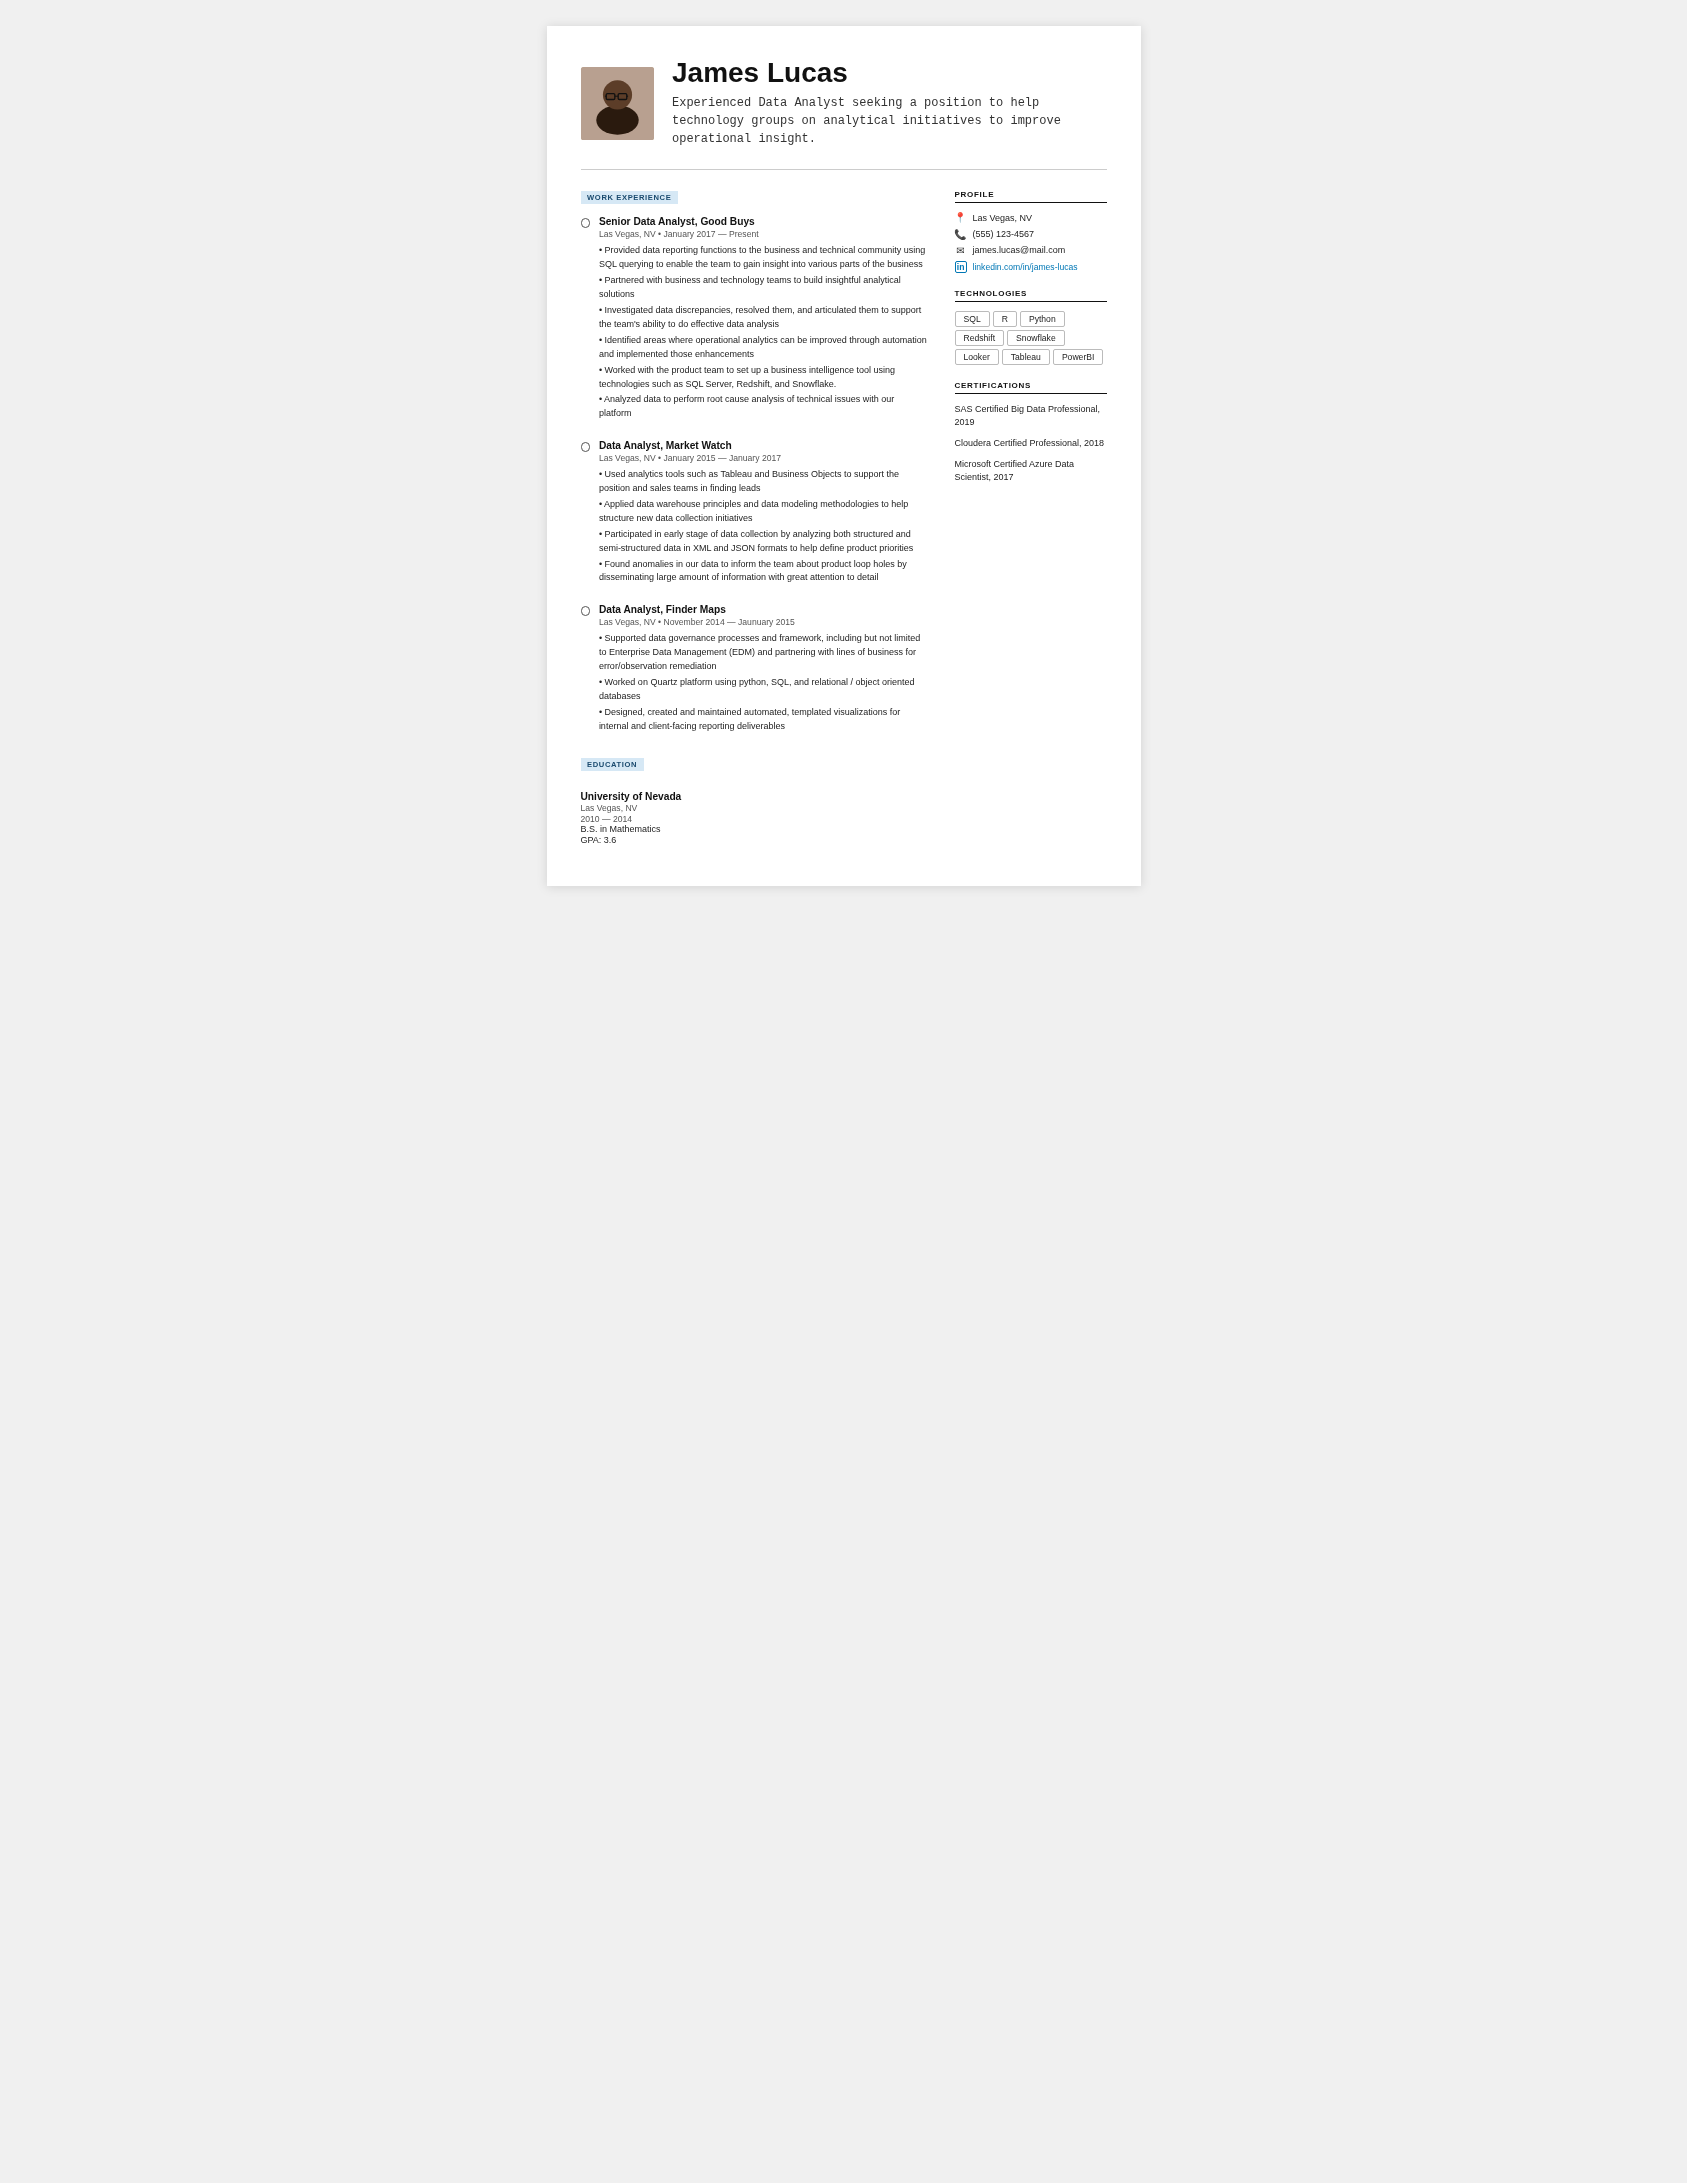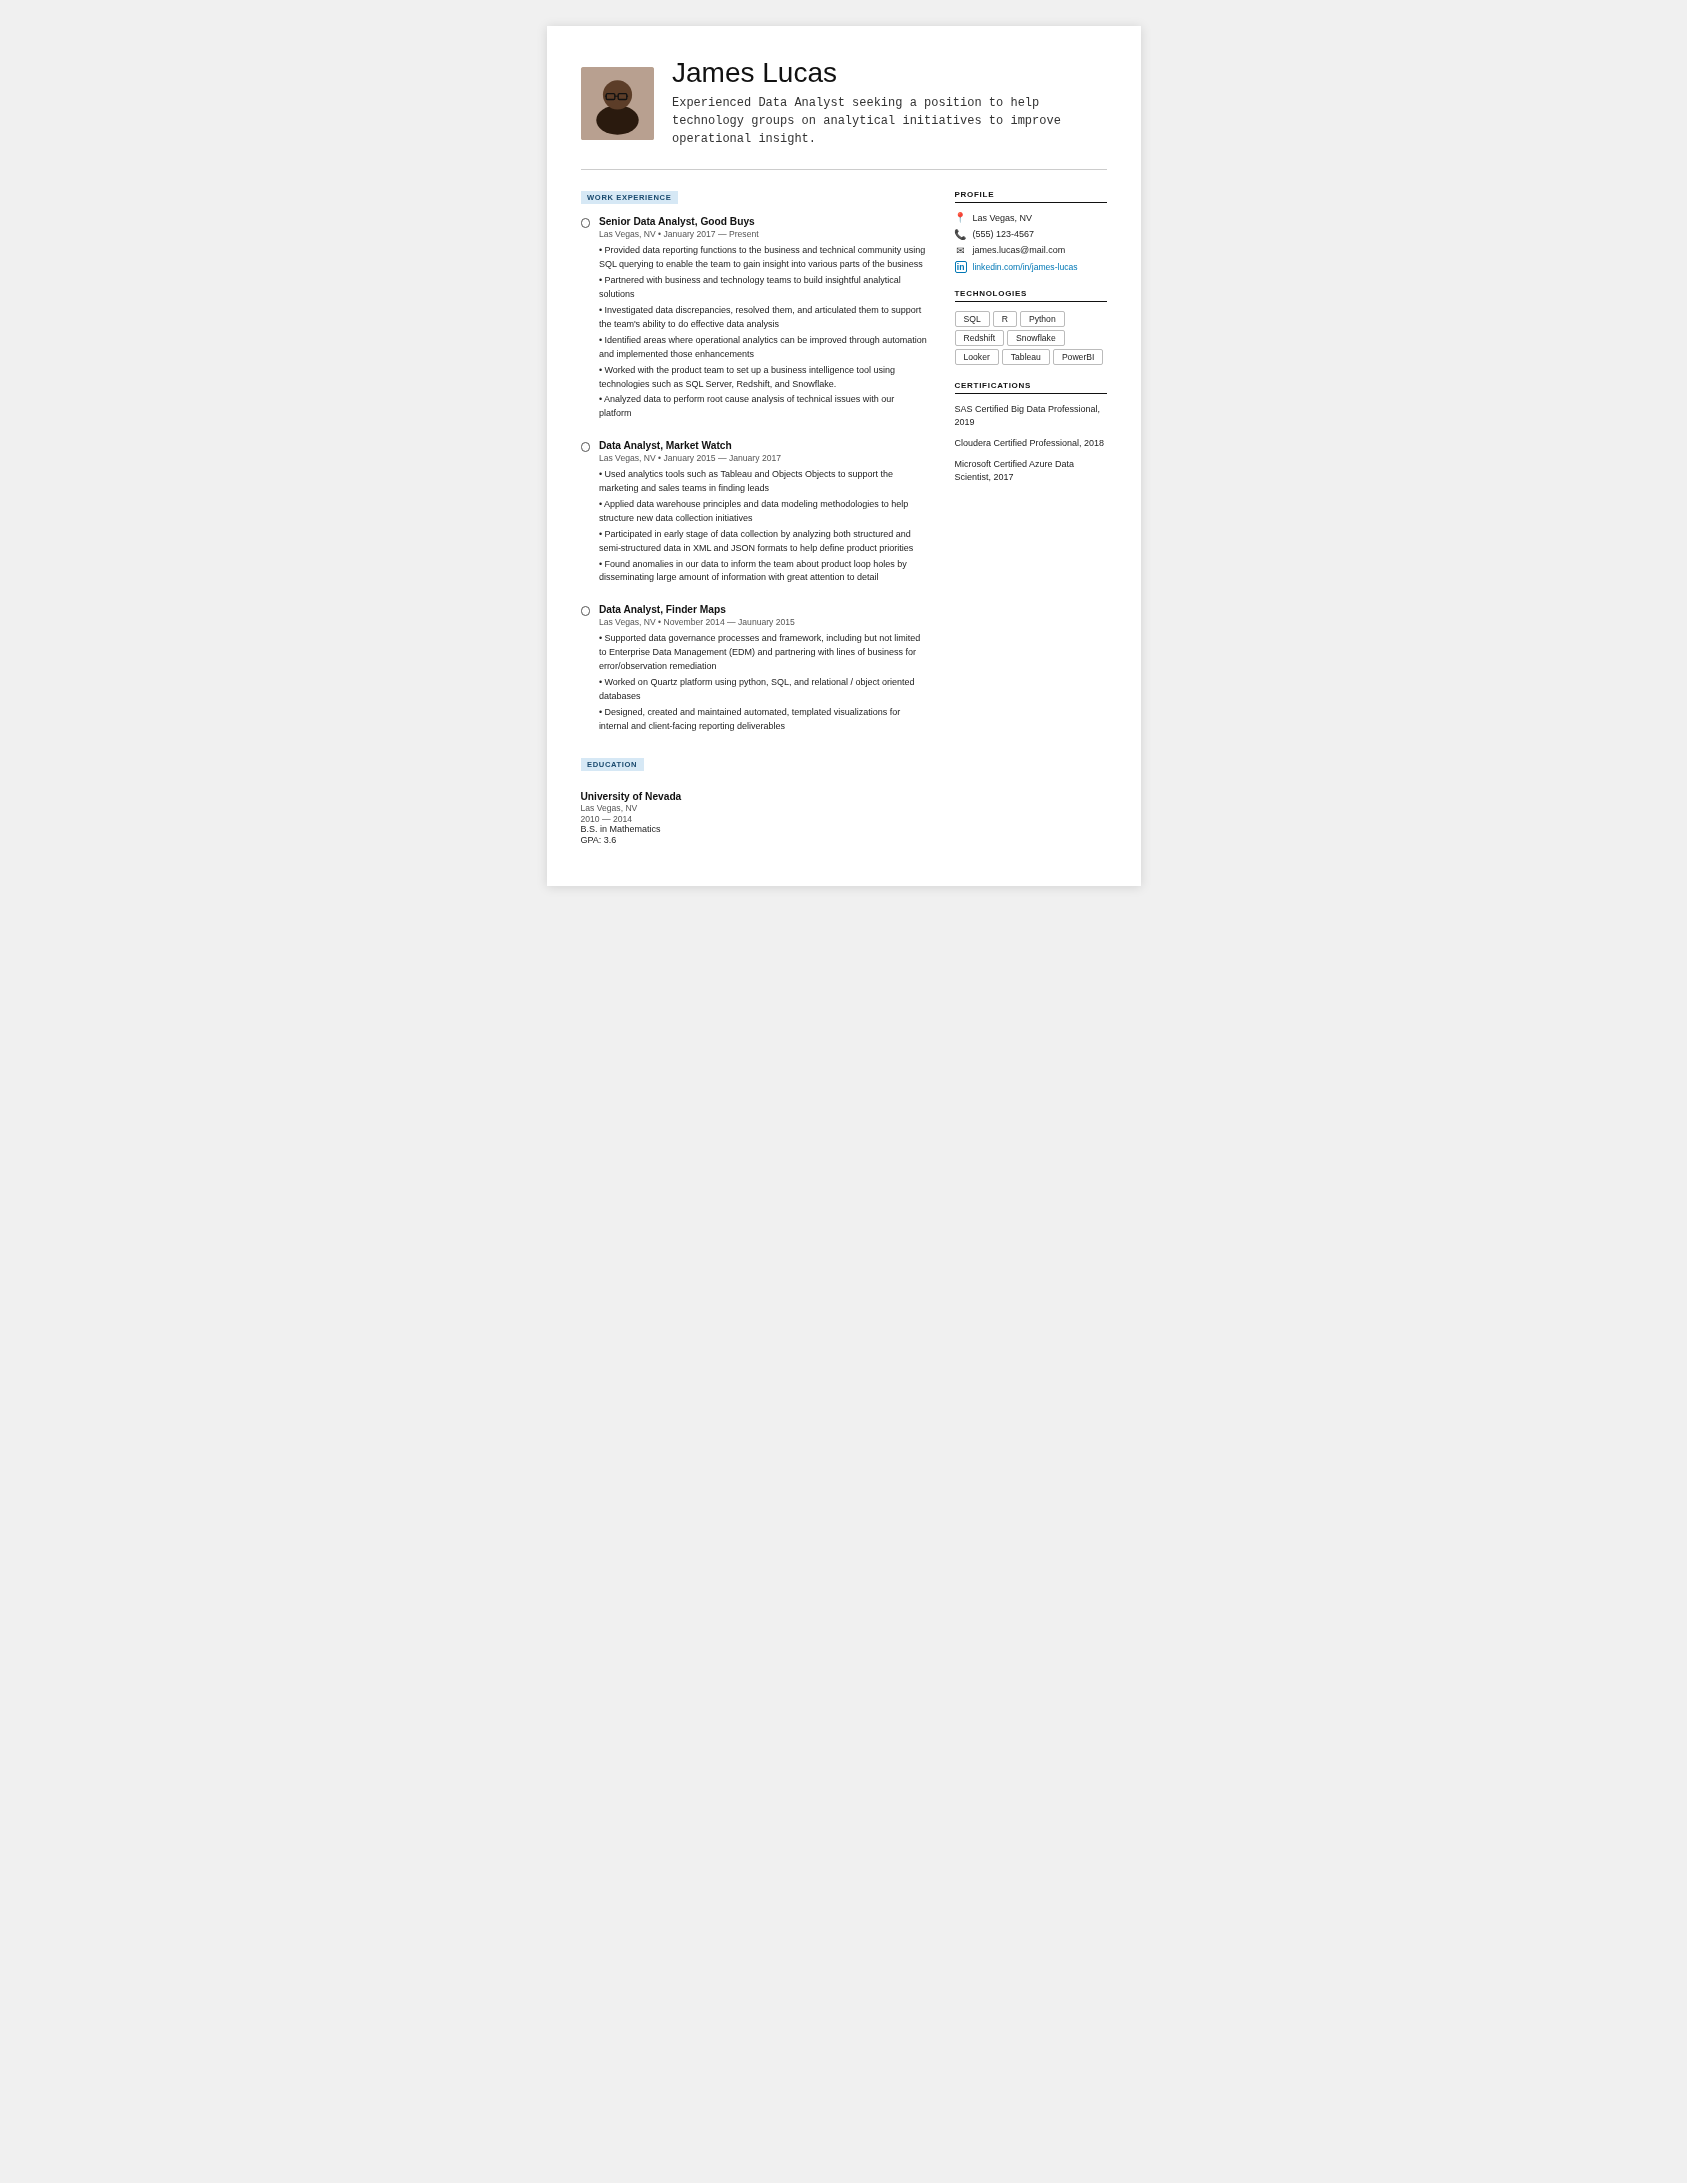--- a/index.html
+++ b/index.html
@@ -36,21 +36,21 @@
       align-items: center;
       justify-content: center;
     }
     .avatar svg {
       width: 73px;
       height: 73px;
     }
     .header-text { flex: 1; }
     .header-name {
       font-size: 28px;
-      font-weight: 400;
+      font-weight: 700;
       color: #111;
       line-height: 1.1;
       margin-bottom: 5.3px;
     }
     .header-subtitle {
       font-size: 12px;
       color: #333;
       line-height: 1.5;
       font-family: Liberation Mono, monospace;
     }
@@ -250,21 +250,21 @@
 
         
         <div class="work-item">
           <div class="work-circle">
             <div class="work-circle-dot"></div>
           </div>
           <div class="work-content">
             <div class="work-title">Data Analyst, Market Watch</div>
             <div class="work-meta">Las Vegas, NV • January 2015 — January 2017</div>
             <div class="work-bullets">
-              <p>• Used analytics tools such as Tableau and Objects Objects to support the marketing and sales teams in finding leads</p>
+              <p>• Used analytics tools such as Tableau and Business Objects to support the position and sales teams in finding leads</p>
               <p>• Applied data warehouse principles and data modeling methodologies to help structure new data collection initiatives</p>
               <p>• Participated in early stage of data collection by analyzing both structured and semi-structured data in XML and JSON formats to help define product priorities</p>
               <p>• Found anomalies in our data to inform the team about product loop holes by disseminating large amount of information with great attention to detail</p>
             </div>
           </div>
         </div>
 
         
         <div class="work-item">
           <div class="work-circle">

